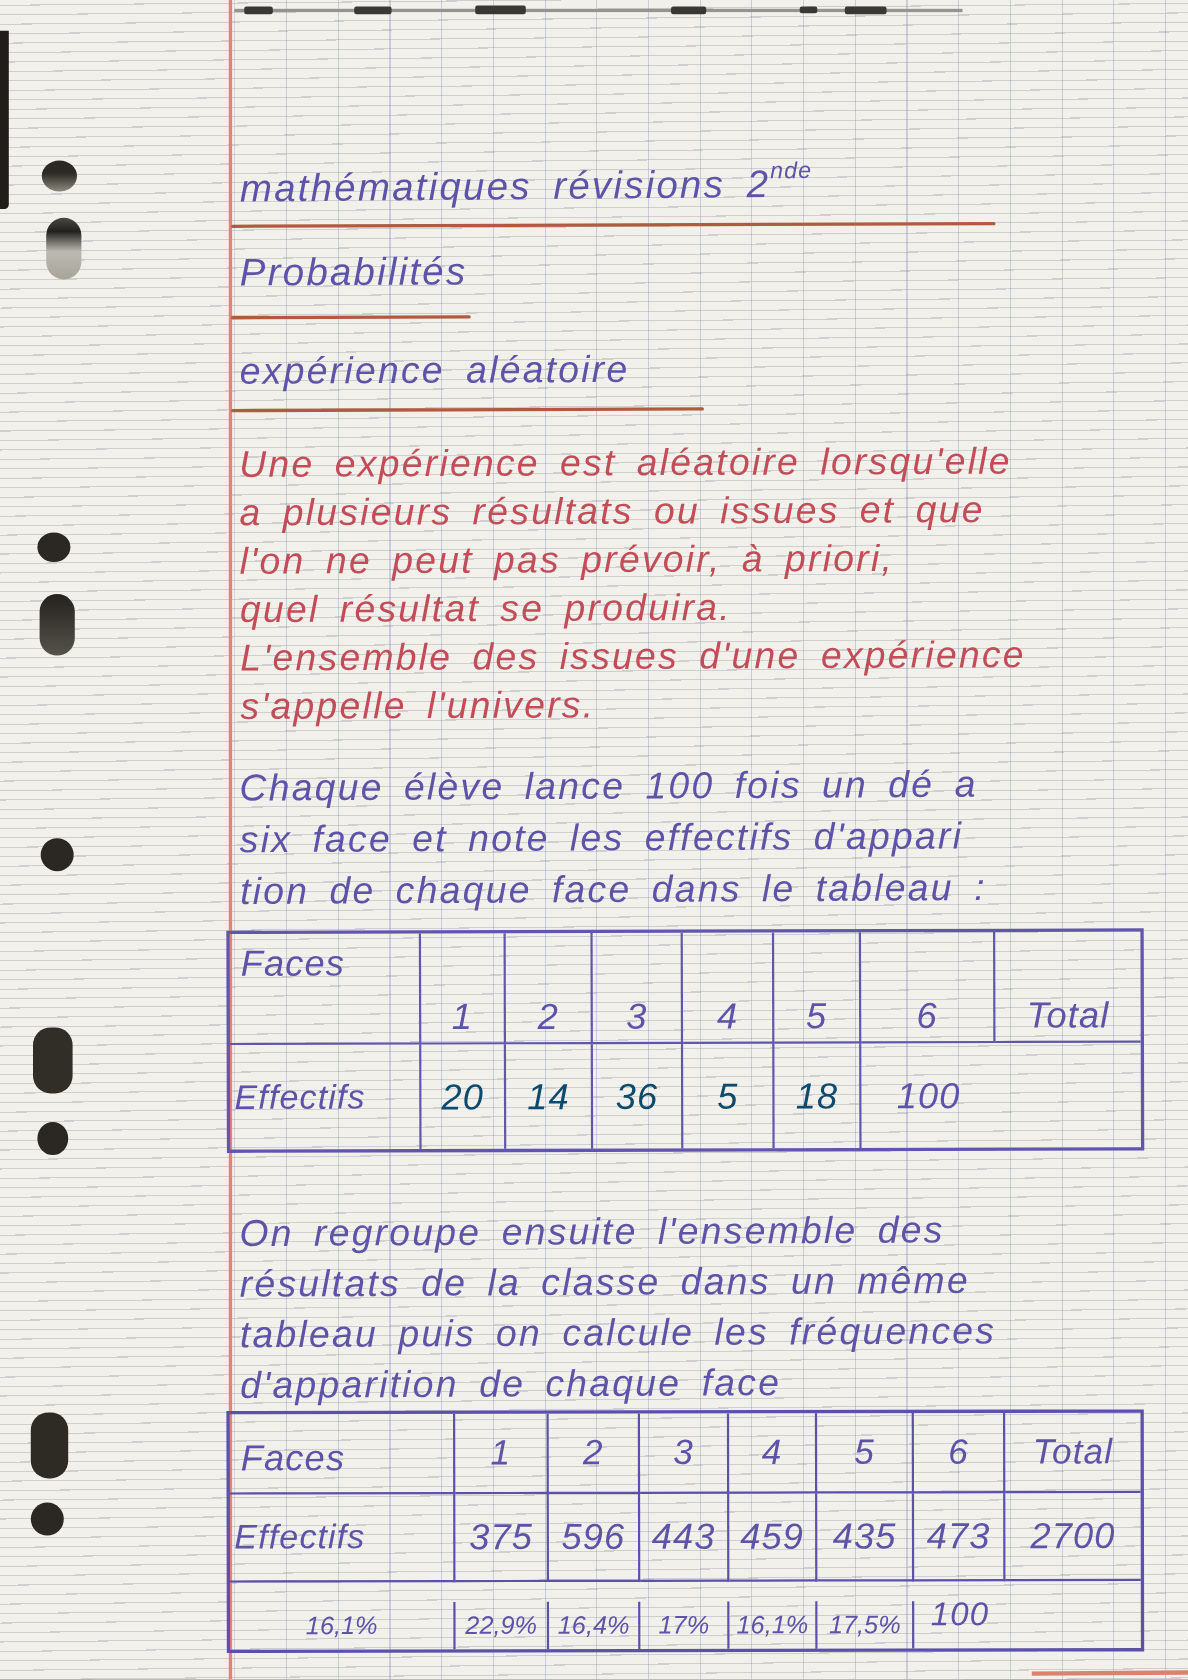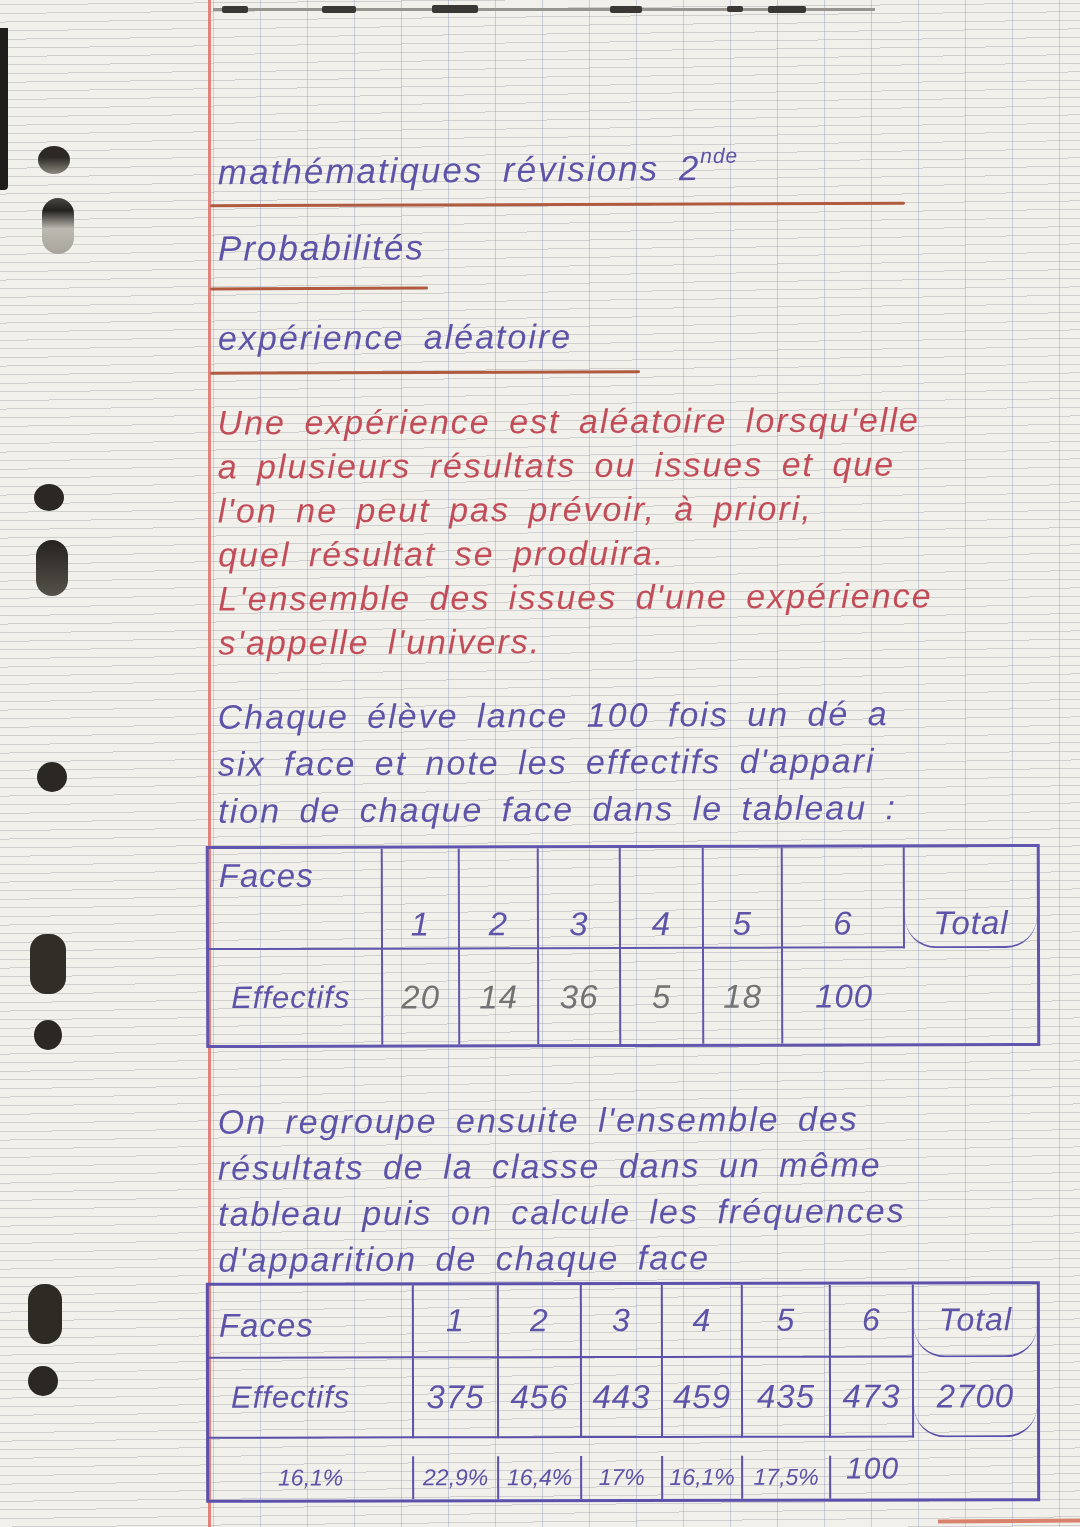--- a/index.html
+++ b/index.html
@@ -51,26 +51,26 @@
   .tbl{position:absolute;display:grid;border:3px solid #6156ad;background:transparent;}
   .t1{left:206px;top:845px;grid-template-columns:174px 77px 79px 82px 83px 79px 122px 132px;grid-template-rows:101px 95px;transform:rotate(-0.15deg);}
   .t2{left:206px;top:1282px;grid-template-columns:205px 85px 83px 81px 80px 88px 83px 123px;grid-template-rows:73px 80px 61px;border-color:#5b50ab;transform:rotate(-0.1deg);}
   .cell{
     display:flex;align-items:center;justify-content:center;
     font-style:italic;font-size:33px;color:#5d53a8;letter-spacing:1px;
     border-right:2.5px solid #6156ad;border-bottom:2.5px solid #6156ad;
     overflow:visible;
   }
   .t2 .cell{border-color:#5b50ab;}
-  .cell.lastcol{border-right:none;border-radius:31px;}
+  .cell.lastcol{border-right:none;}
   .cell.lastrow{border-bottom:none;}
   .cell.corner{align-items:flex-start;justify-content:flex-start;padding:8px 0 0 10px;}
   .cell.hdrnum{align-items:flex-end;padding-bottom:4px;}
-  .cell.rowlab{justify-content:flex-start;padding-left:22px;font-size:31px;}
-  .green{color:#737373;}
+  .cell.rowlab{justify-content:flex-start;padding-left:4px;font-size:31px;}
+  .green{color:#0c4a6e;}
   .t2 .hdr2{align-items:center;font-size:32px;}
   .freqval{font-size:23px;letter-spacing:0px;margin-top:18px;}
   .freqtotal{font-size:30px;}
 </style>
 </head>
 <body>
 
 <div class="sheet">
 
   <div class="hlines"></div>
@@ -154,21 +154,21 @@
     <div class="cell hdr2">1</div>
     <div class="cell hdr2">2</div>
     <div class="cell hdr2">3</div>
     <div class="cell hdr2">4</div>
     <div class="cell hdr2">5</div>
     <div class="cell hdr2">6</div>
     <div class="cell hdr2 lastcol">Total</div>
 
     <div class="cell rowlab">Effectifs</div>
     <div class="cell">375</div>
-    <div class="cell">456</div>
+    <div class="cell">596</div>
     <div class="cell">443</div>
     <div class="cell">459</div>
     <div class="cell">435</div>
     <div class="cell">473</div>
     <div class="cell lastcol">2700</div>
 
     <div class="cell freqval lastrow">16,1%</div>
     <div class="cell freqval lastrow">22,9%</div>
     <div class="cell freqval lastrow">16,4%</div>
     <div class="cell freqval lastrow">17%</div>

